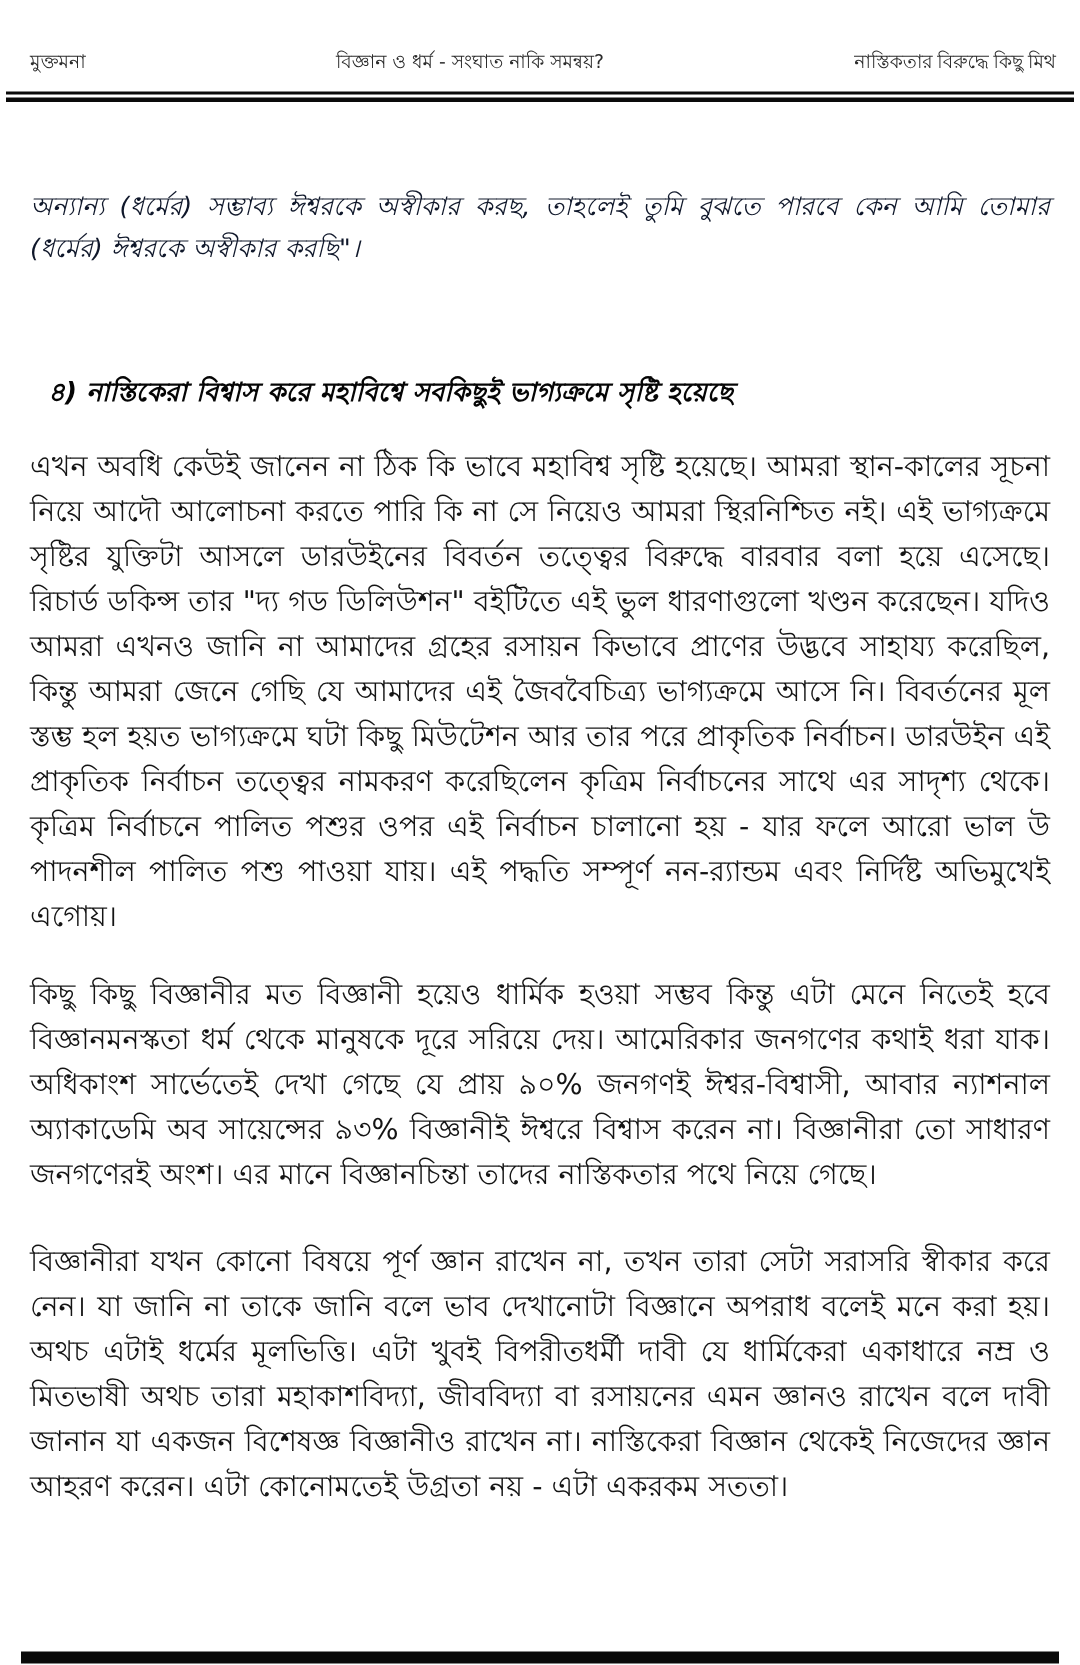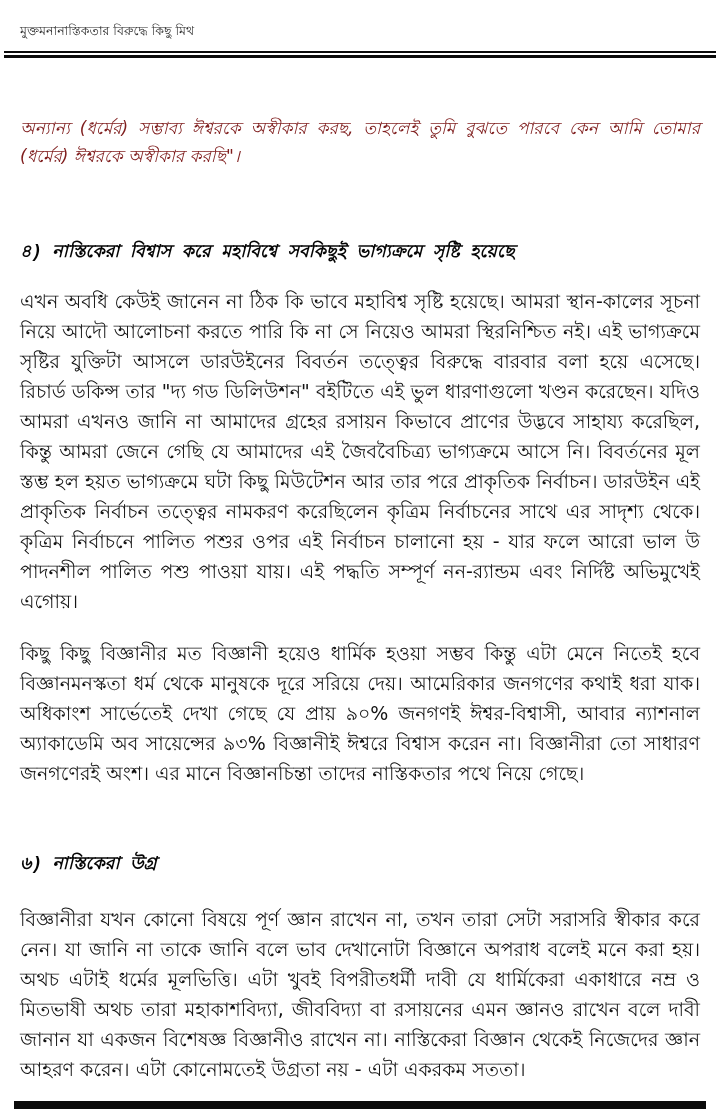--- a/index.html
+++ b/index.html
@@ -11,55 +11,54 @@
     font-family: "DejaVu Sans", sans-serif;
     position: relative;
     overflow: hidden;
   }
   .page { position: relative; width: 720px; height: 1110px; }
 
   
   .header {
     display: flex;
     align-items: baseline;
-    padding: 22px 16px 0 20px;
+    padding: 32px 16px 0 20px;
     font-size: 12.5px;
     color: #2b2b2b;
   }
   .header .h-left  { white-space: nowrap; }
   .header .h-center{ flex: 1; text-align: center; white-space: nowrap; }
-  .header .h-right { white-space: nowrap; }
+  .header .h-right { white-space: nowrap; font-family: Liberation Serif, serif; }
 
   
   .rule {
     margin: 9px 4px 0 4px;
     height: 2px;
     border-top: 2px solid #0a0a0a;
     border-bottom: 3px solid #0a0a0a;
   }
 
   .content { padding: 0 20px; }
 
   .quote {
     margin: 56px 0 0 0;
     font-style: italic;
     font-size: 17px;
     line-height: 28px;
     text-align: justify;
-    color: #7f1d1d;
+    color: #0f172a;
   }
 
   .sec-heading {
     font-style: italic;
     font-weight: bold;
     font-size: 17.5px;
     line-height: 24px;
     color: #050505;
-    margin: 0;
-    font-family: Liberation Mono, monospace;
+    margin: 12px;
   }
   .sec-heading.h4 { margin-top: 70px; }
   .sec-heading.h5 { margin-top: 58px; }
   .sec-heading.h6 { margin-top: 64px; }
 
   .body-para {
     margin: 22px 0 0 0;
     font-size: 19px;
     line-height: 30px;
     text-align: justify;
@@ -77,34 +76,34 @@
     background: #0a0a0a;
   }
 </style>
 </head>
 <body>
 
 <div class="page">
 
   <div class="header">
     <span class="h-left">মুক্তমনা</span>
+    <span class="h-center">বিজ্ঞান ও ধর্ম - সংঘাত নাকি সমন্বয়?</span>
     <span class="h-right">নাস্তিকতার বিরুদ্ধে কিছু মিথ</span>
   </div>
 
   <div class="rule"></div>
 
   <div class="content">
 
     <p class="quote">অন্যান্য (ধর্মের) সম্ভাব্য ঈশ্বরকে অস্বীকার করছ, তাহলেই তুমি বুঝতে পারবে কেন আমি তোমার (ধর্মের) ঈশ্বরকে অস্বীকার করছি"।</p>
 
     <h2 class="sec-heading h4">৪) নাস্তিকেরা বিশ্বাস করে মহাবিশ্বে সবকিছুই ভাগ্যক্রমে সৃষ্টি হয়েছে</h2>
     <p class="body-para">এখন অবধি কেউই জানেন না ঠিক কি ভাবে মহাবিশ্ব সৃষ্টি হয়েছে। আমরা স্থান-কালের সূচনা নিয়ে আদৌ আলোচনা করতে পারি কি না সে নিয়েও আমরা স্থিরনিশ্চিত নই। এই ভাগ্যক্রমে সৃষ্টির যুক্তিটা আসলে ডারউইনের বিবর্তন তত্ত্বের বিরুদ্ধে বারবার বলা হয়ে এসেছে। রিচার্ড ডকিন্স তার "দ্য গড ডিলিউশন" বইটিতে এই ভুল ধারণাগুলো খণ্ডন করেছেন। যদিও আমরা এখনও জানি না আমাদের গ্রহের রসায়ন কিভাবে প্রাণের উদ্ভবে সাহায্য করেছিল, কিন্তু আমরা জেনে গেছি যে আমাদের এই জৈববৈচিত্র্য ভাগ্যক্রমে আসে নি। বিবর্তনের মূল স্তম্ভ হল হয়ত ভাগ্যক্রমে ঘটা কিছু মিউটেশন আর তার পরে প্রাকৃতিক নির্বাচন। ডারউইন এই প্রাকৃতিক নির্বাচন তত্ত্বের নামকরণ করেছিলেন কৃত্রিম নির্বাচনের সাথে এর সাদৃশ্য থেকে। কৃত্রিম নির্বাচনে পালিত পশুর ওপর এই নির্বাচন চালানো হয় - যার ফলে আরো ভাল উ পাদনশীল পালিত পশু পাওয়া যায়। এই পদ্ধতি সম্পূর্ণ নন-র‍্যান্ডম এবং নির্দিষ্ট অভিমুখেই এগোয়।</p>
 
     <p class="body-para">কিছু কিছু বিজ্ঞানীর মত বিজ্ঞানী হয়েও ধার্মিক হওয়া সম্ভব কিন্তু এটা মেনে নিতেই হবে বিজ্ঞানমনস্কতা ধর্ম থেকে মানুষকে দূরে সরিয়ে দেয়। আমেরিকার জনগণের কথাই ধরা যাক। অধিকাংশ সার্ভেতেই দেখা গেছে যে প্রায় ৯০% জনগণই ঈশ্বর-বিশ্বাসী, আবার ন্যাশনাল অ্যাকাডেমি অব সায়েন্সের ৯৩% বিজ্ঞানীই ঈশ্বরে বিশ্বাস করেন না। বিজ্ঞানীরা তো সাধারণ জনগণেরই অংশ। এর মানে বিজ্ঞানচিন্তা তাদের নাস্তিকতার পথে নিয়ে গেছে।</p>
 
-    <h2 class="sec-heading h6">৬) নাস্তিকেরা উগ্র</h2>
     <p class="body-para p6">বিজ্ঞানীরা যখন কোনো বিষয়ে পূর্ণ জ্ঞান রাখেন না, তখন তারা সেটা সরাসরি স্বীকার করে নেন। যা জানি না তাকে জানি বলে ভাব দেখানোটা বিজ্ঞানে অপরাধ বলেই মনে করা হয়। অথচ এটাই ধর্মের মূলভিত্তি। এটা খুবই বিপরীতধর্মী দাবী যে ধার্মিকেরা একাধারে নম্র ও মিতভাষী অথচ তারা মহাকাশবিদ্যা, জীববিদ্যা বা রসায়নের এমন জ্ঞানও রাখেন বলে দাবী জানান যা একজন বিশেষজ্ঞ বিজ্ঞানীও রাখেন না। নাস্তিকেরা বিজ্ঞান থেকেই নিজেদের জ্ঞান আহরণ করেন। এটা কোনোমতেই উগ্রতা নয় - এটা একরকম সততা।</p>
 
   </div>
 
   <div class="bottom-bar"></div>
 
 </div>
 
 </body></html>

